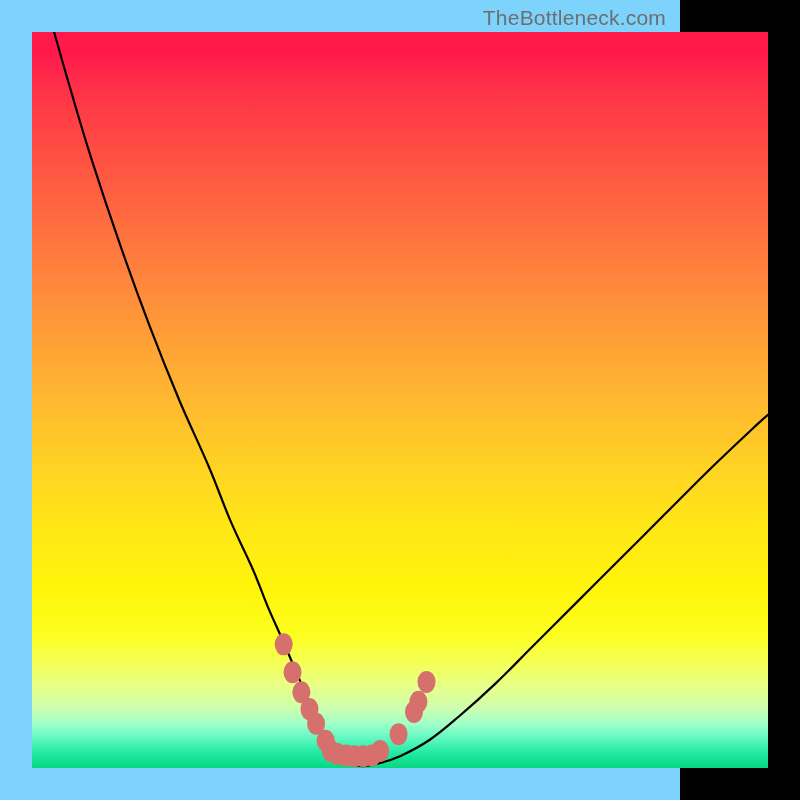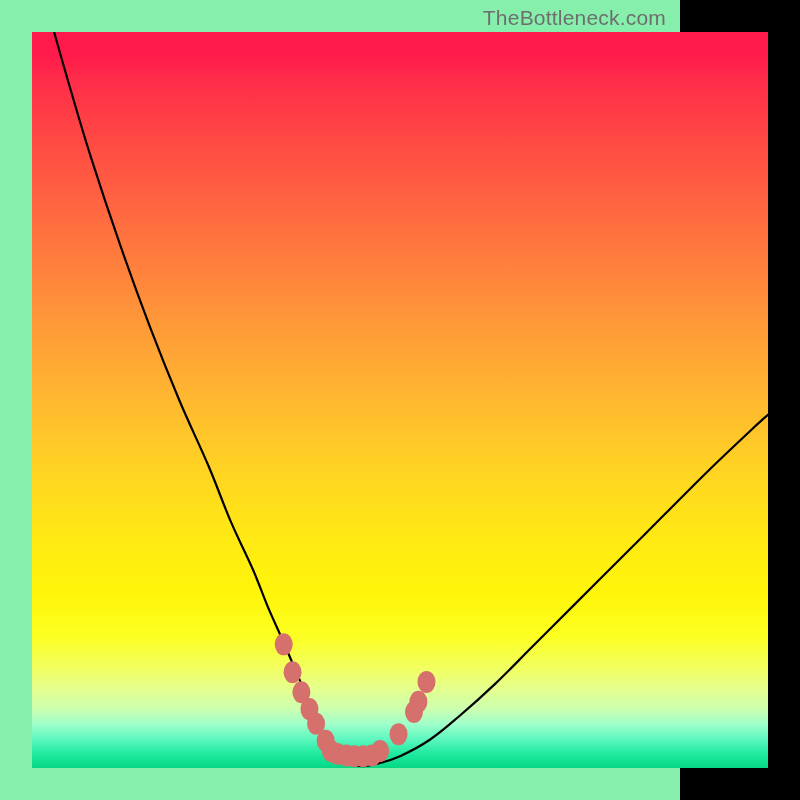--- a/index.html
+++ b/index.html
@@ -10,21 +10,21 @@
     background: #000;
     overflow: hidden;
     font-family: Arial, Helvetica, sans-serif;
   }
   .frame {
     position: absolute;
     top: 0;
     left: 0;
     width: 680px;
     height: 800px;
-    background: #86efac;
+    background: #7dd3fc;
   }
   .plot-area {
     position: absolute;
     top: 32px;
     left: 32px;
     width: 736px;
     height: 736px;
     
     background: linear-gradient(to bottom,
       #ff1a4b 0%,

